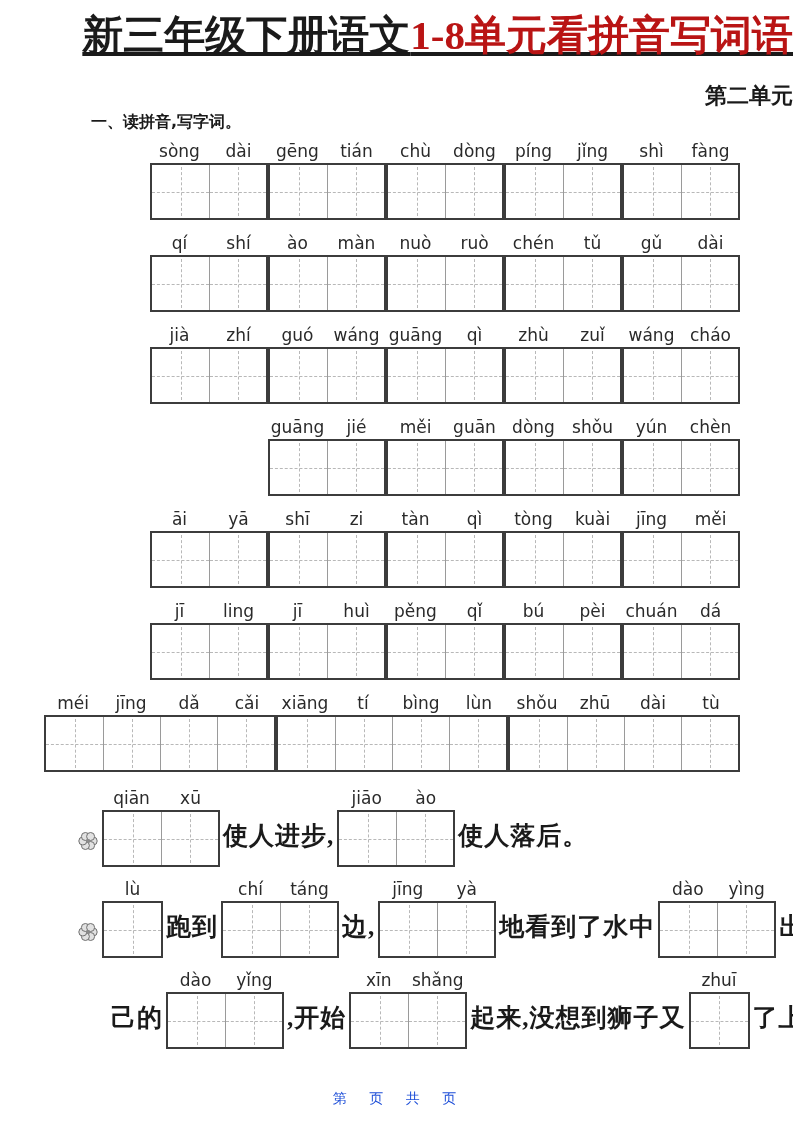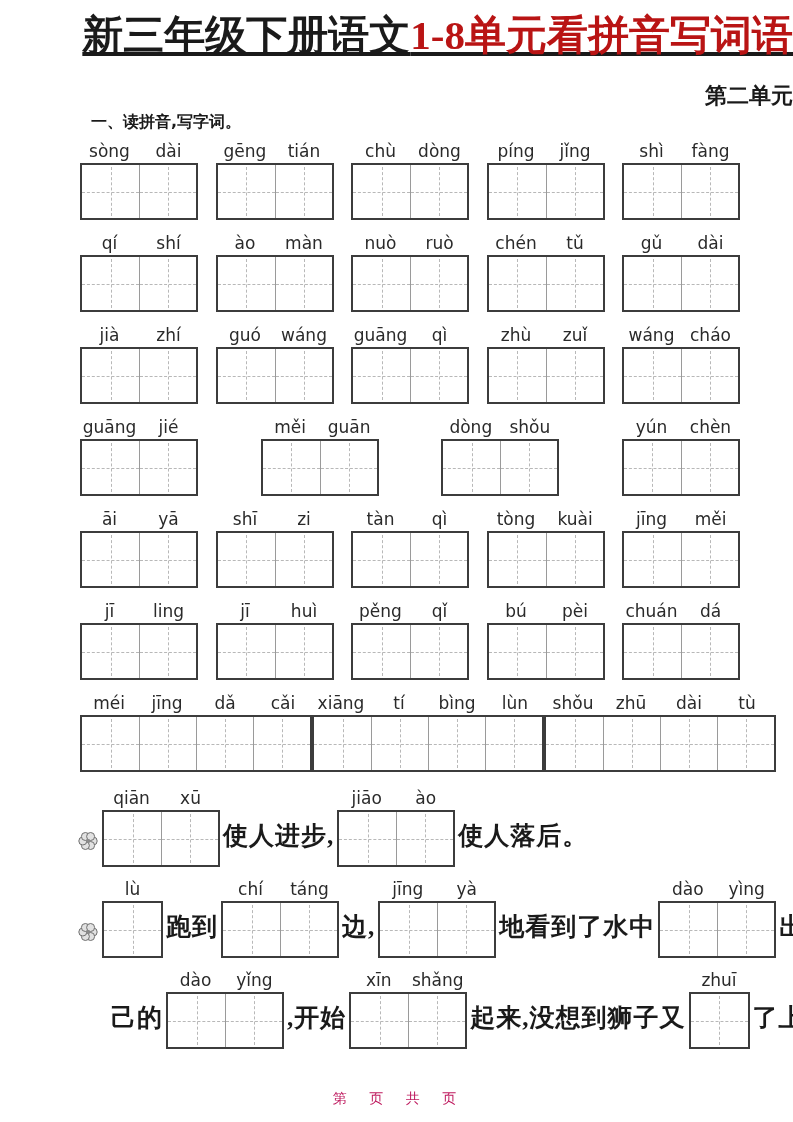--- a/index.html
+++ b/index.html
@@ -39,21 +39,21 @@
     position:absolute; left:55px; bottom:0;
     font-size:16px;
     font-weight:bold;
     font-family:"DejaVu Sans",sans-serif;
     margin-left:36px;
   }
   
   .word-rows { margin-top:6px; }
   .word-row {
     display:flex;
-    justify-content:space-between;
+    justify-content:flex-end;
     padding:0 53px 0 80px;
     margin-bottom:11px;
   }
   .word-group { display:flex; flex-direction:column; }
   .pinyin-row { display:flex; height:24px; }
   .pinyin-syllable {
     flex:1; text-align:center;
     font-size:17px; color:#2a2a2a;
     line-height:24px;
     white-space:nowrap;
@@ -91,21 +91,21 @@
     letter-spacing:1px;
   }
   .flower-bullet { margin:0 4px 16px 0; display:inline-flex; }
   
   .footer {
     position:absolute; left:0; right:0; bottom:14px;
     text-align:center;
     font-size:14px;
     letter-spacing:4px;
     word-spacing:10px;
-    color:#be185d;
+    color:#1d4ed8;
   }
 </style>
 </head>
 <body>
 
 <div class="page">
 
   <div class="header">
     <span>新三年级下册语文</span><span class="red" style="color: rgb(185, 20, 20);">1-8单元看拼音写词语</span>
   </div>

